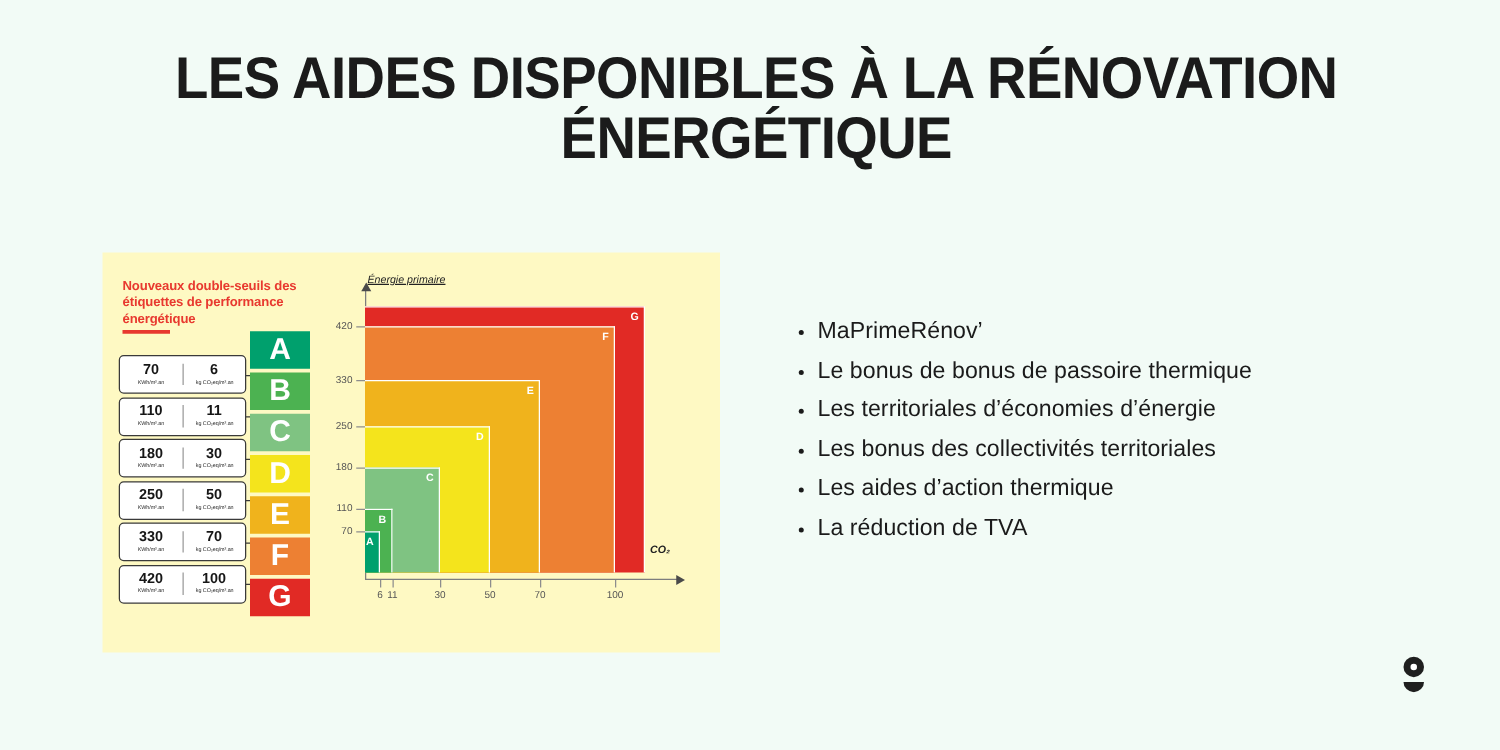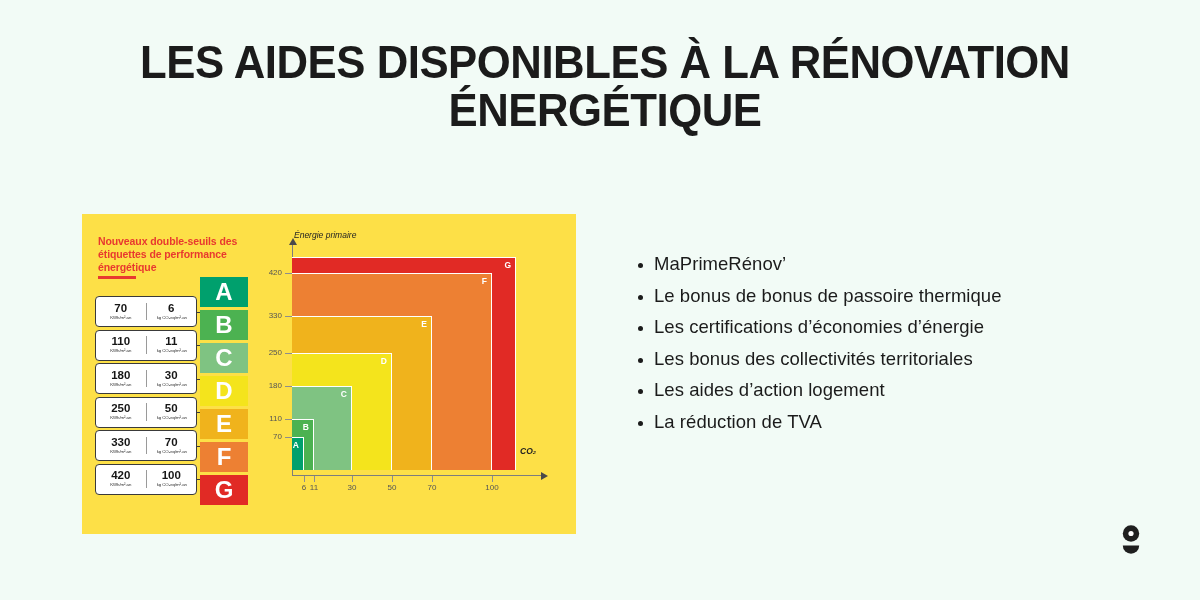--- a/index.html
+++ b/index.html
@@ -20,23 +20,23 @@
     font-size:47px;
     line-height:48px;
     letter-spacing:-0.5px;
     color:#1b1b1b;
     transform:scaleX(0.93);
     transform-origin:center top;
   }
   
   .card{
     position:absolute;
-    left:82px; top:214px;
+    left:82px; top:202px;
     width:494px; height:320px;
-    background:#fde047;
+    background:#fef9c3;
   }
   .card-heading{
     position:absolute;left:16px;top:21px;width:150px;
     color:#e8392f;
     font-size:10.5px;
     font-weight:bold;
     line-height:13px;
     letter-spacing:-0.1px;
   }
   .accent-rule{
@@ -87,21 +87,21 @@
     font-size:24px;font-weight:bold;
     margin-bottom:3px;
     line-height:1;
   }
   
   .chart{
     position:absolute;left:170px;top:14px;width:312px;height:296px;
   }
   .axis-label-y{
     position:absolute;left:42px;top:2px;
-    font-size:8.5px;font-style:italic;color:#222;
+    font-size:8.5px;font-style:italic;color:#222;text-decoration:underline;
   }
   .axis-label-x{
     position:absolute;left:268px;top:218px;
     font-size:8.5px;font-style:italic;color:#222;font-weight:bold;
   }
   .plot{
     position:absolute;left:40px;top:22px;width:250px;height:220px;
   }
   .axis-v{
     position:absolute;left:40px;top:16px;width:1.3px;height:232px;background:#7d7d7d;
@@ -311,23 +311,23 @@
         <div class="xtick-mark" style="left: 180px; top: 248px;"></div>
         <div class="xtick" style="left: 228px; top: 256px;">100</div>
         <div class="xtick-mark" style="left: 240px; top: 248px;"></div>
       </div>
   </div>
 </div>
 
 <ul class="bullets" id="aids">
     <li>MaPrimeRénov’</li>
     <li>Le bonus de bonus de passoire thermique</li>
-    <li>Les certifications d’économies d’énergie</li>
+    <li>Les territoriales d’économies d’énergie</li>
     <li>Les bonus des collectivités territoriales</li>
-    <li>Les aides d’action logement</li>
+    <li>Les aides d’action thermique</li>
     <li>La réduction de TVA</li>
   </ul>
 
 <div class="logo">
   <svg viewBox="0 0 26 30" width="26" height="30" aria-hidden="true">
     <circle cx="13" cy="9.5" r="8.2" fill="#1f1f1f"></circle>
     <circle cx="13" cy="9.5" r="2.6" fill="#ffffff"></circle>
     <path d="M4.8 21.5 a8.2 8.2 0 0 0 16.4 0 z" fill="#1f1f1f"></path>
   </svg>
 </div>

